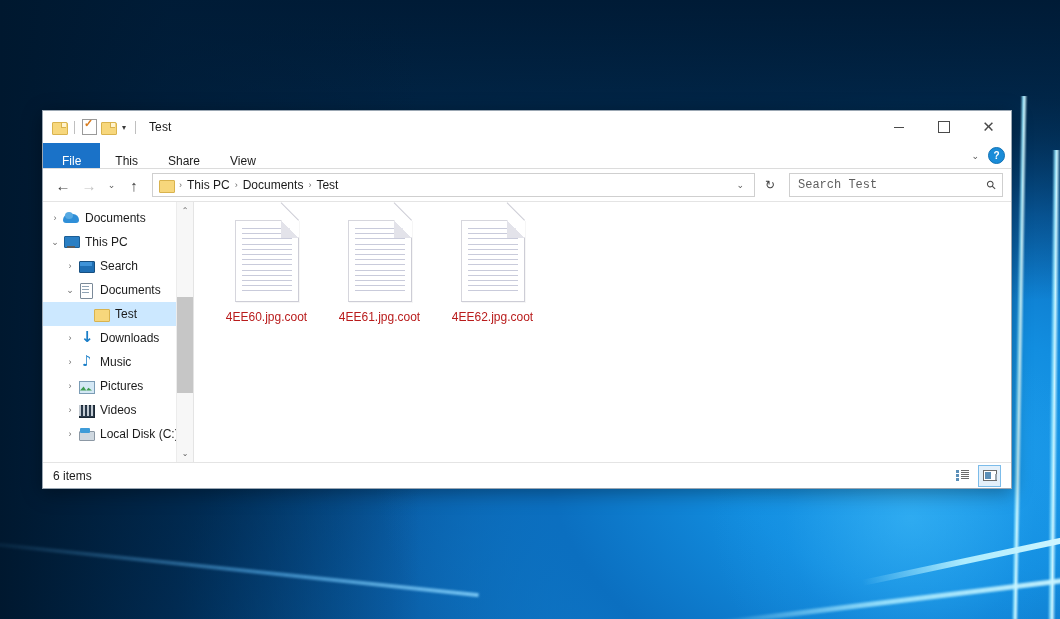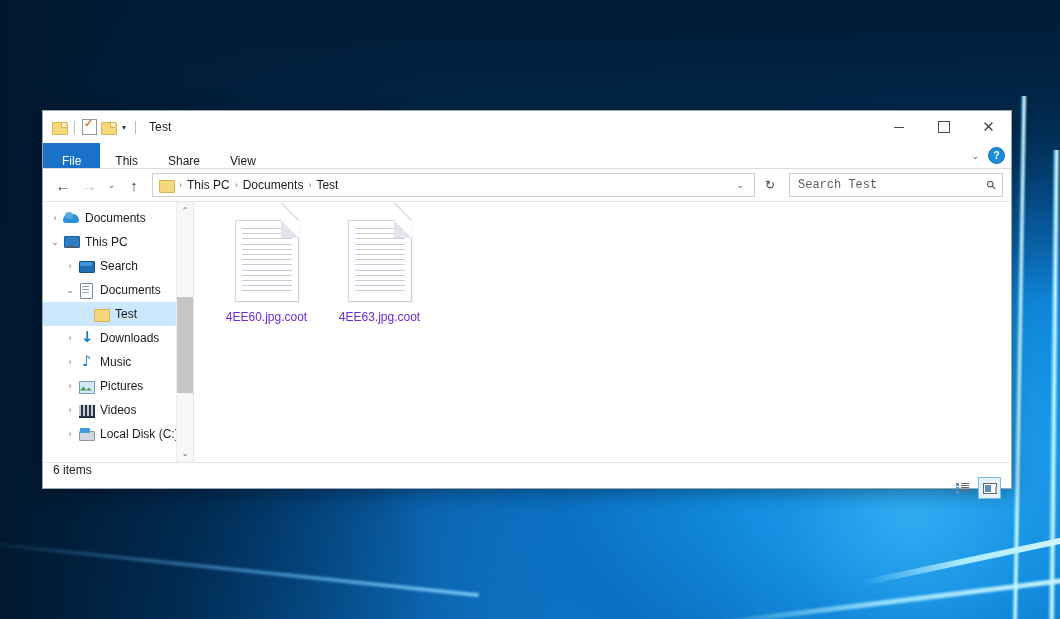--- a/index.html
+++ b/index.html
@@ -339,32 +339,32 @@
     position:absolute; right:-1px; top:-1px;
     width:0; height:0;
     border-left: 18px solid transparent;
     border-top: 18px solid #ffffff;
   }
   .doc-ico .fold-line {
     position:absolute; right:-1px; top:-1px; width:25px; height:1px;
     background:#cdcdd6; transform: rotate(45deg); transform-origin: right top;
   }
   .fi-label {
-    margin-top: 6px; font-size: 12px; color:#6d28d9;
+    margin-top: 6px; font-size: 12px; color:#b91c1c;
     text-align:center; white-space:nowrap;
   }
 
   
   .statusbar {
     height:25px; min-height:25px;
     border-top:1px solid #e4e4e4;
     background:#ffffff;
-    display:flex; align-items:flex-start;
+    display:flex; align-items:center;
     padding: 0 10px;
-    font-size:12px; color:#1b1b1b;flex-direction:column;
+    font-size:12px; color:#1b1b1b;
   }
   .status-views { margin-left:auto; display:flex; align-items:center; gap:4px; }
   .viewbtn {
     width:21px; height:20px; display:flex; align-items:center; justify-content:center;
     border:1px solid transparent;
   }
   .viewbtn.active { border-color:#7cbcea; background:#e4f0fa; }
   
   .g-details { width:13px; height:11px; position:relative; }
   .g-details::before {
@@ -562,21 +562,32 @@
             </div>
             <div class="fileitem">
               <div class="fi-ico-wrap">
                 <div class="doc-ico">
                   <div class="lines"></div>
                   <div class="fold-edge"></div>
                   <div class="fold-tri"></div>
                   <div class="fold-line"></div>
                 </div>
               </div>
-              <div class="fi-label">4EE63.jpg.coot</div>
+              <div class="fi-label">4EE61.jpg.coot</div>
+            </div>
+            <div class="fileitem">
+              <div class="fi-ico-wrap">
+                <div class="doc-ico">
+                  <div class="lines"></div>
+                  <div class="fold-edge"></div>
+                  <div class="fold-tri"></div>
+                  <div class="fold-line"></div>
+                </div>
+              </div>
+              <div class="fi-label">4EE62.jpg.coot</div>
             </div>
           </div>
       </div>
 
     </div>
 
     <div class="statusbar">
       <span>6 items</span>
       <div class="status-views">
         <div class="viewbtn">

